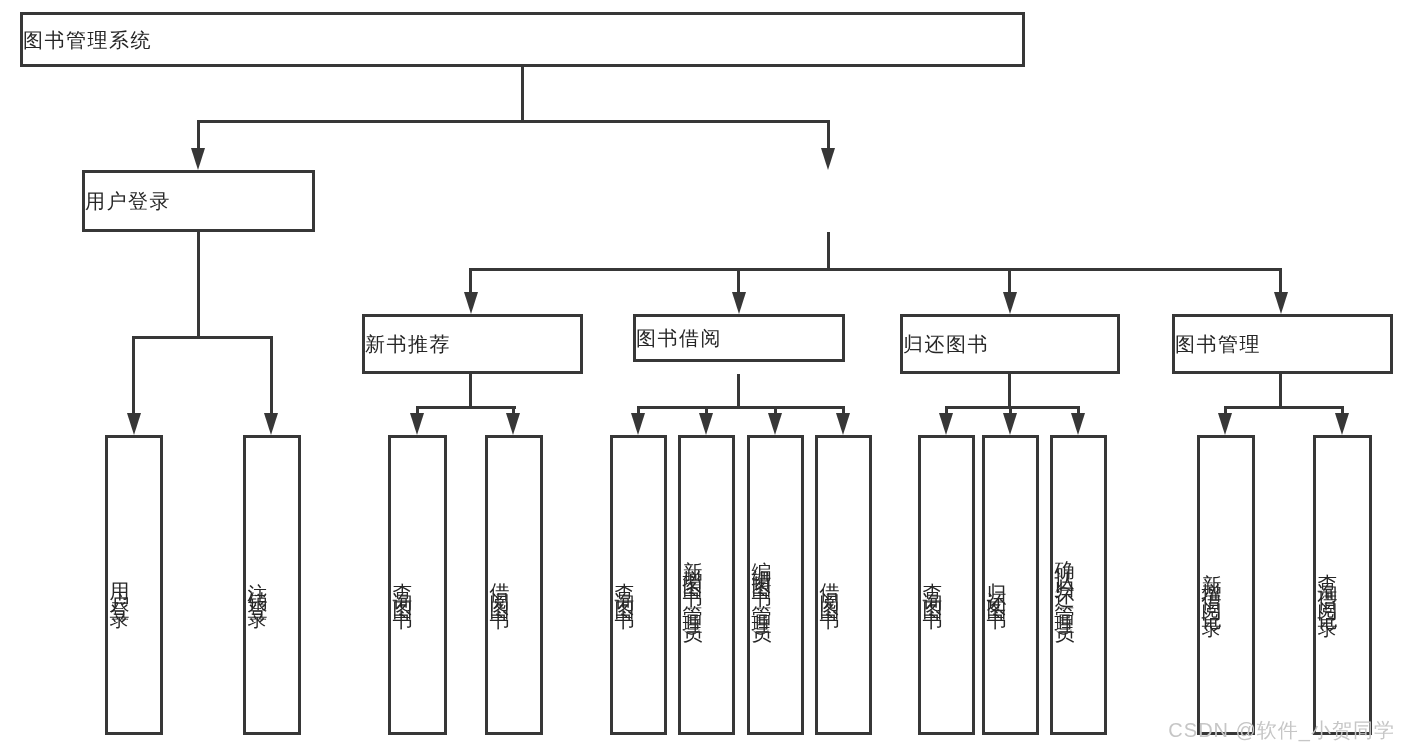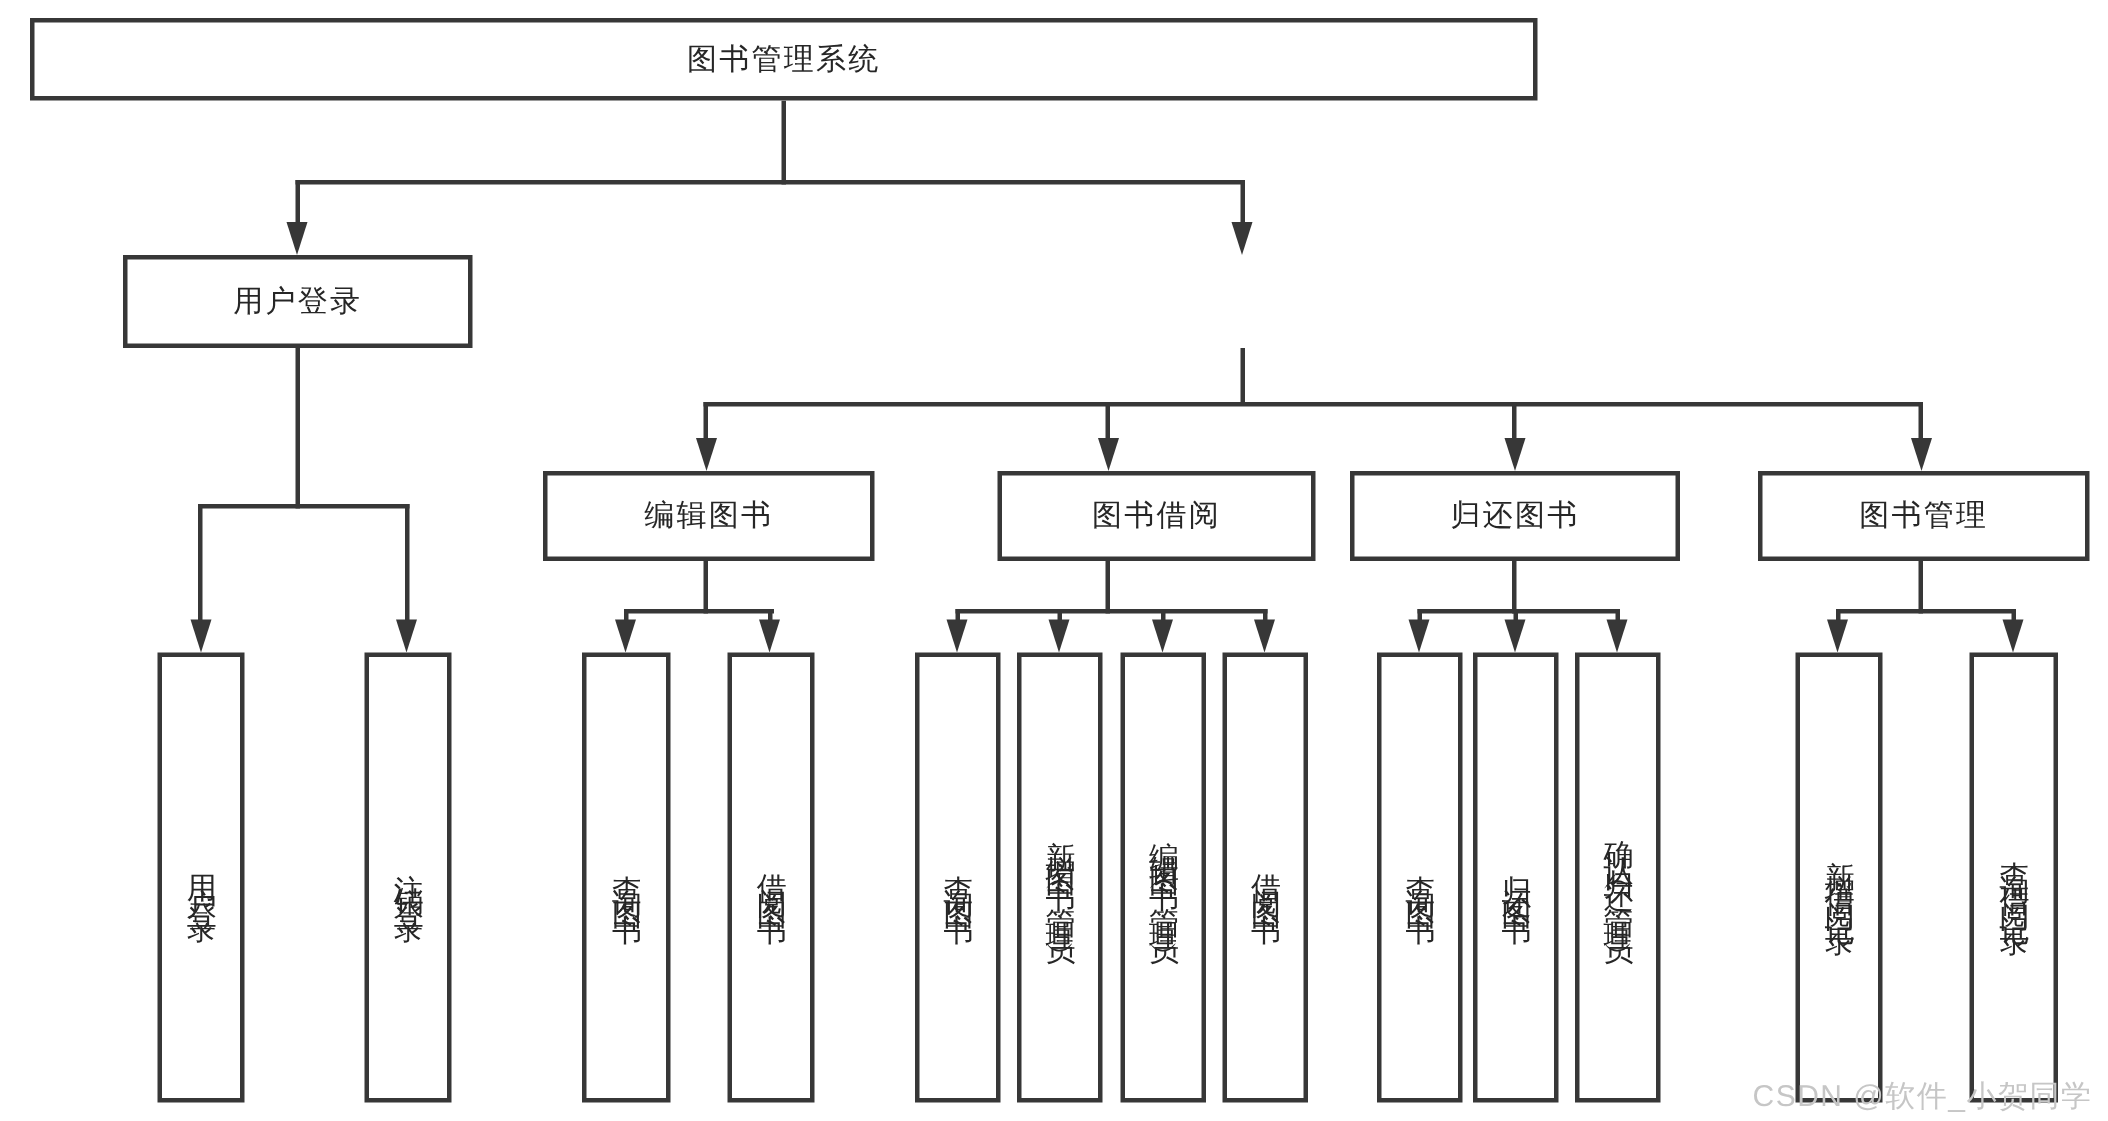--- a/index.html
+++ b/index.html
@@ -8,21 +8,21 @@
     --watermark:#c6c6c6;
     --background:#ffffff;
   }
   html,body{margin:0;padding:0;background:var(--background);}
   .canvas{
     position:relative;width:1405px;height:747px;background:var(--background);
     font-family:"Liberation Sans",sans-serif;overflow:hidden;
   }
   .box{
     position:absolute;box-sizing:border-box;border:3px solid var(--line);
-    background:#ffffff;display:flex;align-items:center;justify-content:center;
+    background:#ffffff;display:flex;align-items:center;justify-content:flex-start;
     color:var(--text);
   }
   .box .lbl{
     font-size:20px;letter-spacing:1.5px;white-space:nowrap;line-height:1.2;
   }
   .vbox .lbl{
     writing-mode:vertical-rl;text-orientation:mixed;
     font-size:20px;letter-spacing:9px;line-height:1.2;white-space:nowrap;
   }
   .line{position:absolute;background:var(--line);}
@@ -102,23 +102,23 @@
 
   <div class="box" style="left:20px;top:12px;width:1005px;height:55px">
     <span class="lbl">图书管理系统</span>
   </div>
 
   <div class="box" style="left:82px;top:170px;width:233px;height:62px">
     <span class="lbl">用户登录</span>
   </div>
 
   <div class="box" style="left:362px;top:314px;width:221px;height:60px">
-    <span class="lbl">编辑图书</span>
+    <span class="lbl">新书推荐</span>
   </div>
-  <div class="box" style="left:665px;top:314px;width:212px;height:60px">
+  <div class="box" style="left:633px;top:314px;width:212px;height:48px">
     <span class="lbl">图书借阅</span>
   </div>
   <div class="box" style="left:900px;top:314px;width:220px;height:60px">
     <span class="lbl">归还图书</span>
   </div>
   <div class="box" style="left:1172px;top:314px;width:221px;height:60px">
     <span class="lbl">图书管理</span>
   </div>
 
   <div class="box vbox" style="left:105px;top:435px;width:58px;height:300px">

